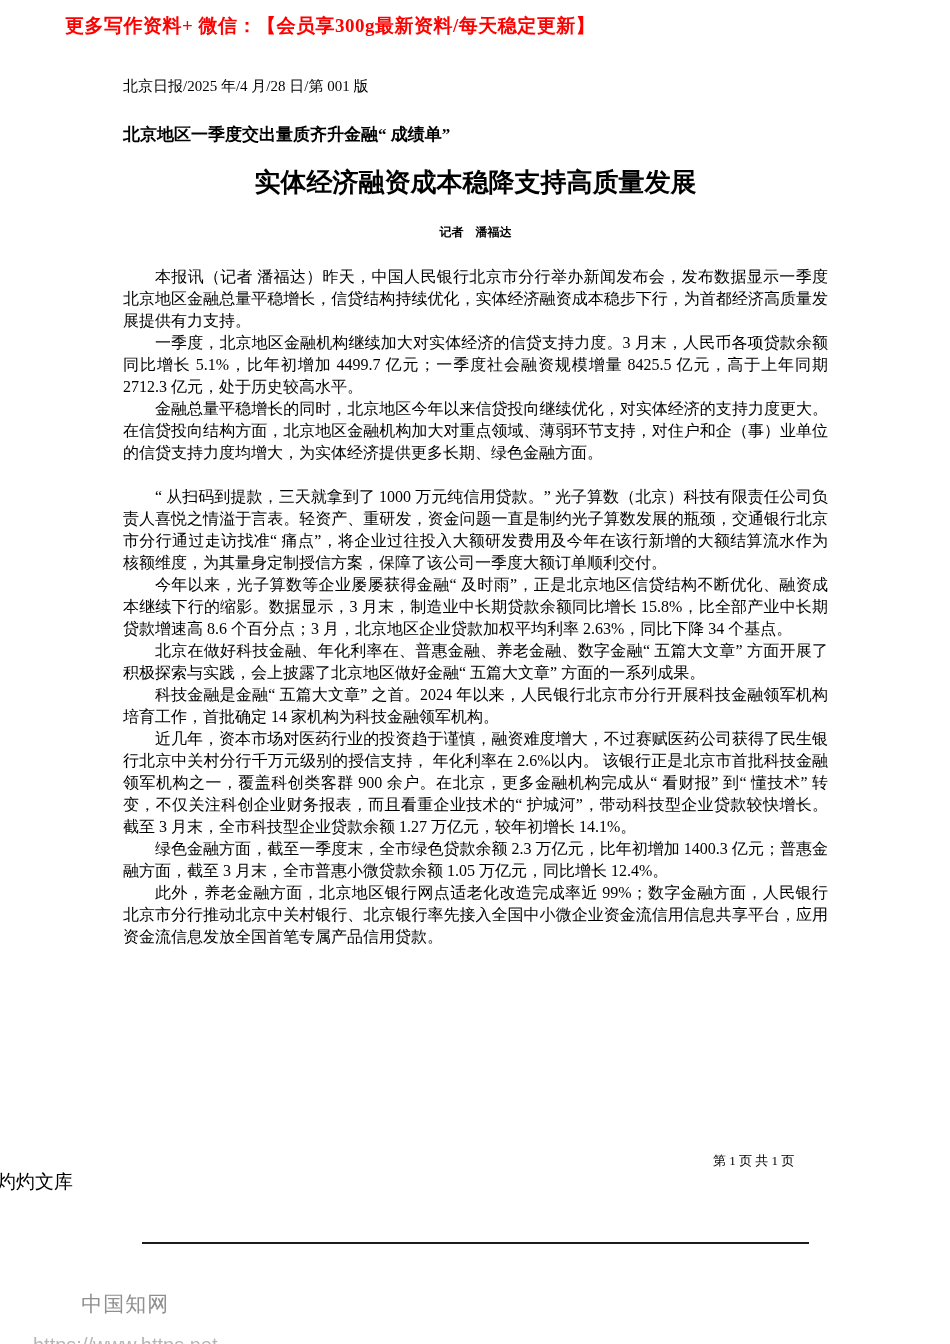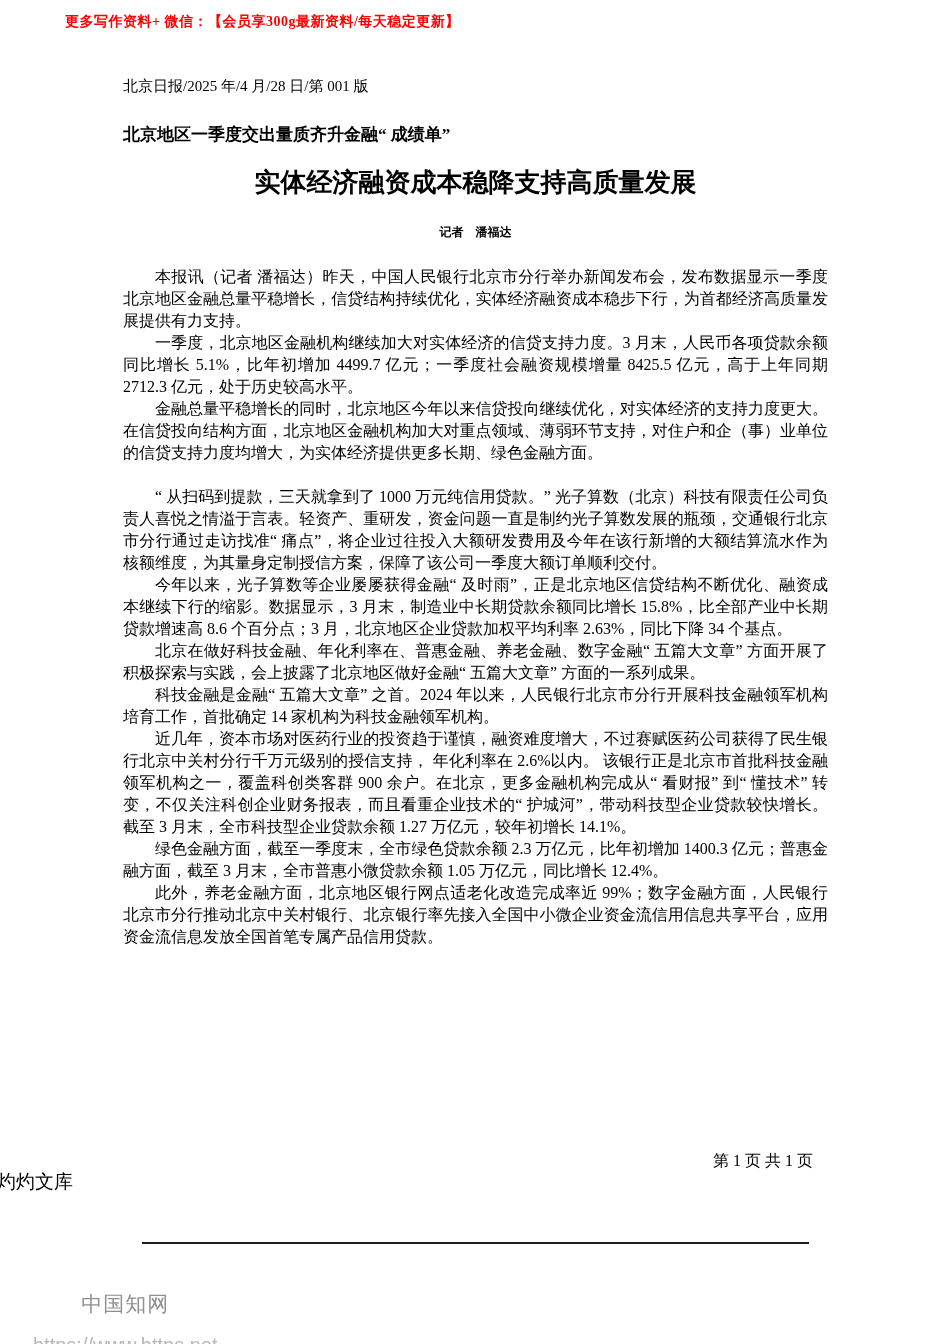--- a/index.html
+++ b/index.html
@@ -9,21 +9,21 @@
     height: 1344px;
     background: #ffffff;
     overflow: hidden;
     color: #000000;
     font-family: "Liberation Serif", "DejaVu Sans", sans-serif;
   }
   .promo-banner {
     position: absolute;
     left: 65px;
     top: 13px;
-    font-size: 14px;
+    font-size: 19px;
     font-weight: bold;
     letter-spacing: 0.5px;
     white-space: nowrap;
   }
   .article {
     position: absolute;
     left: 123px;
     top: 76px;
     width: 705px;
   }
@@ -61,21 +61,21 @@
     margin: 0;
     text-indent: 2em;
   }
   .article-body p.spacer {
     margin-top: 22px;
   }
   .page-indicator {
     position: absolute;
     top: 1152px;
     left: 713px;
-    font-size: 16px;
+    font-size: 13px;
     line-height: 18px;
   }
   .library-label {
     position: absolute;
     left: -3px;
     top: 1168px;
     font-size: 19px;
     line-height: 26px;
     font-family: "DejaVu Sans", "Liberation Sans", sans-serif;
   }

